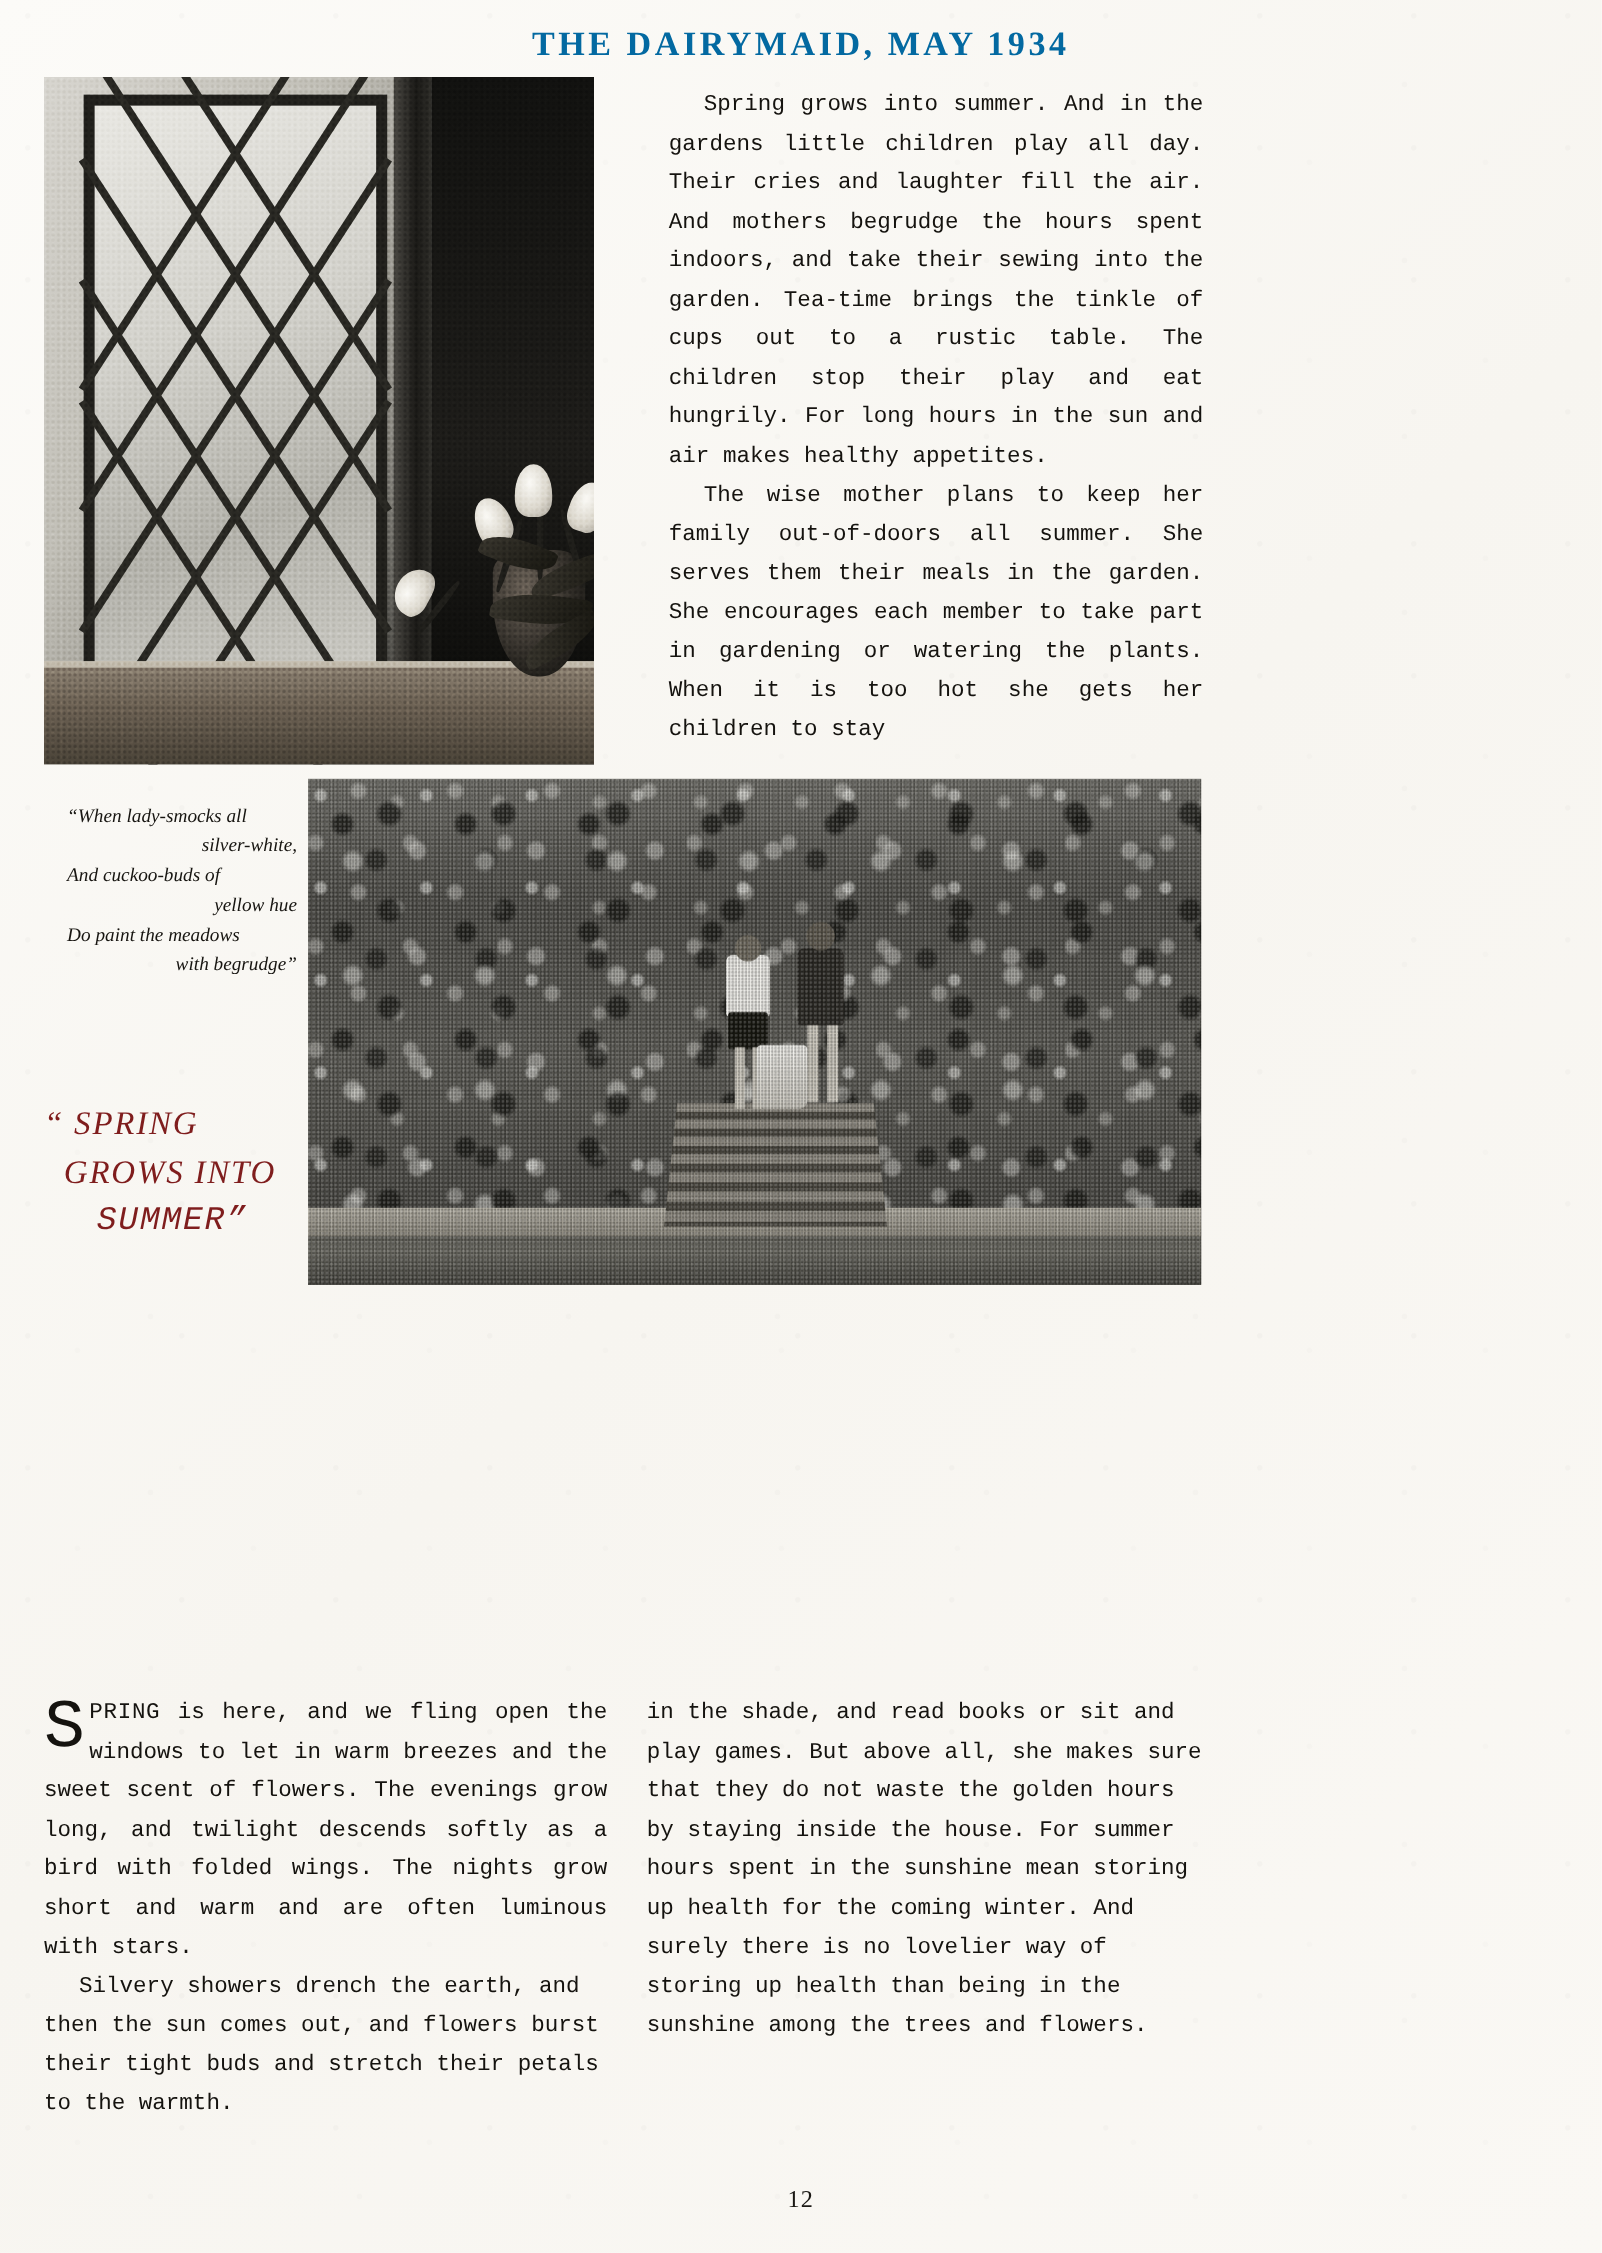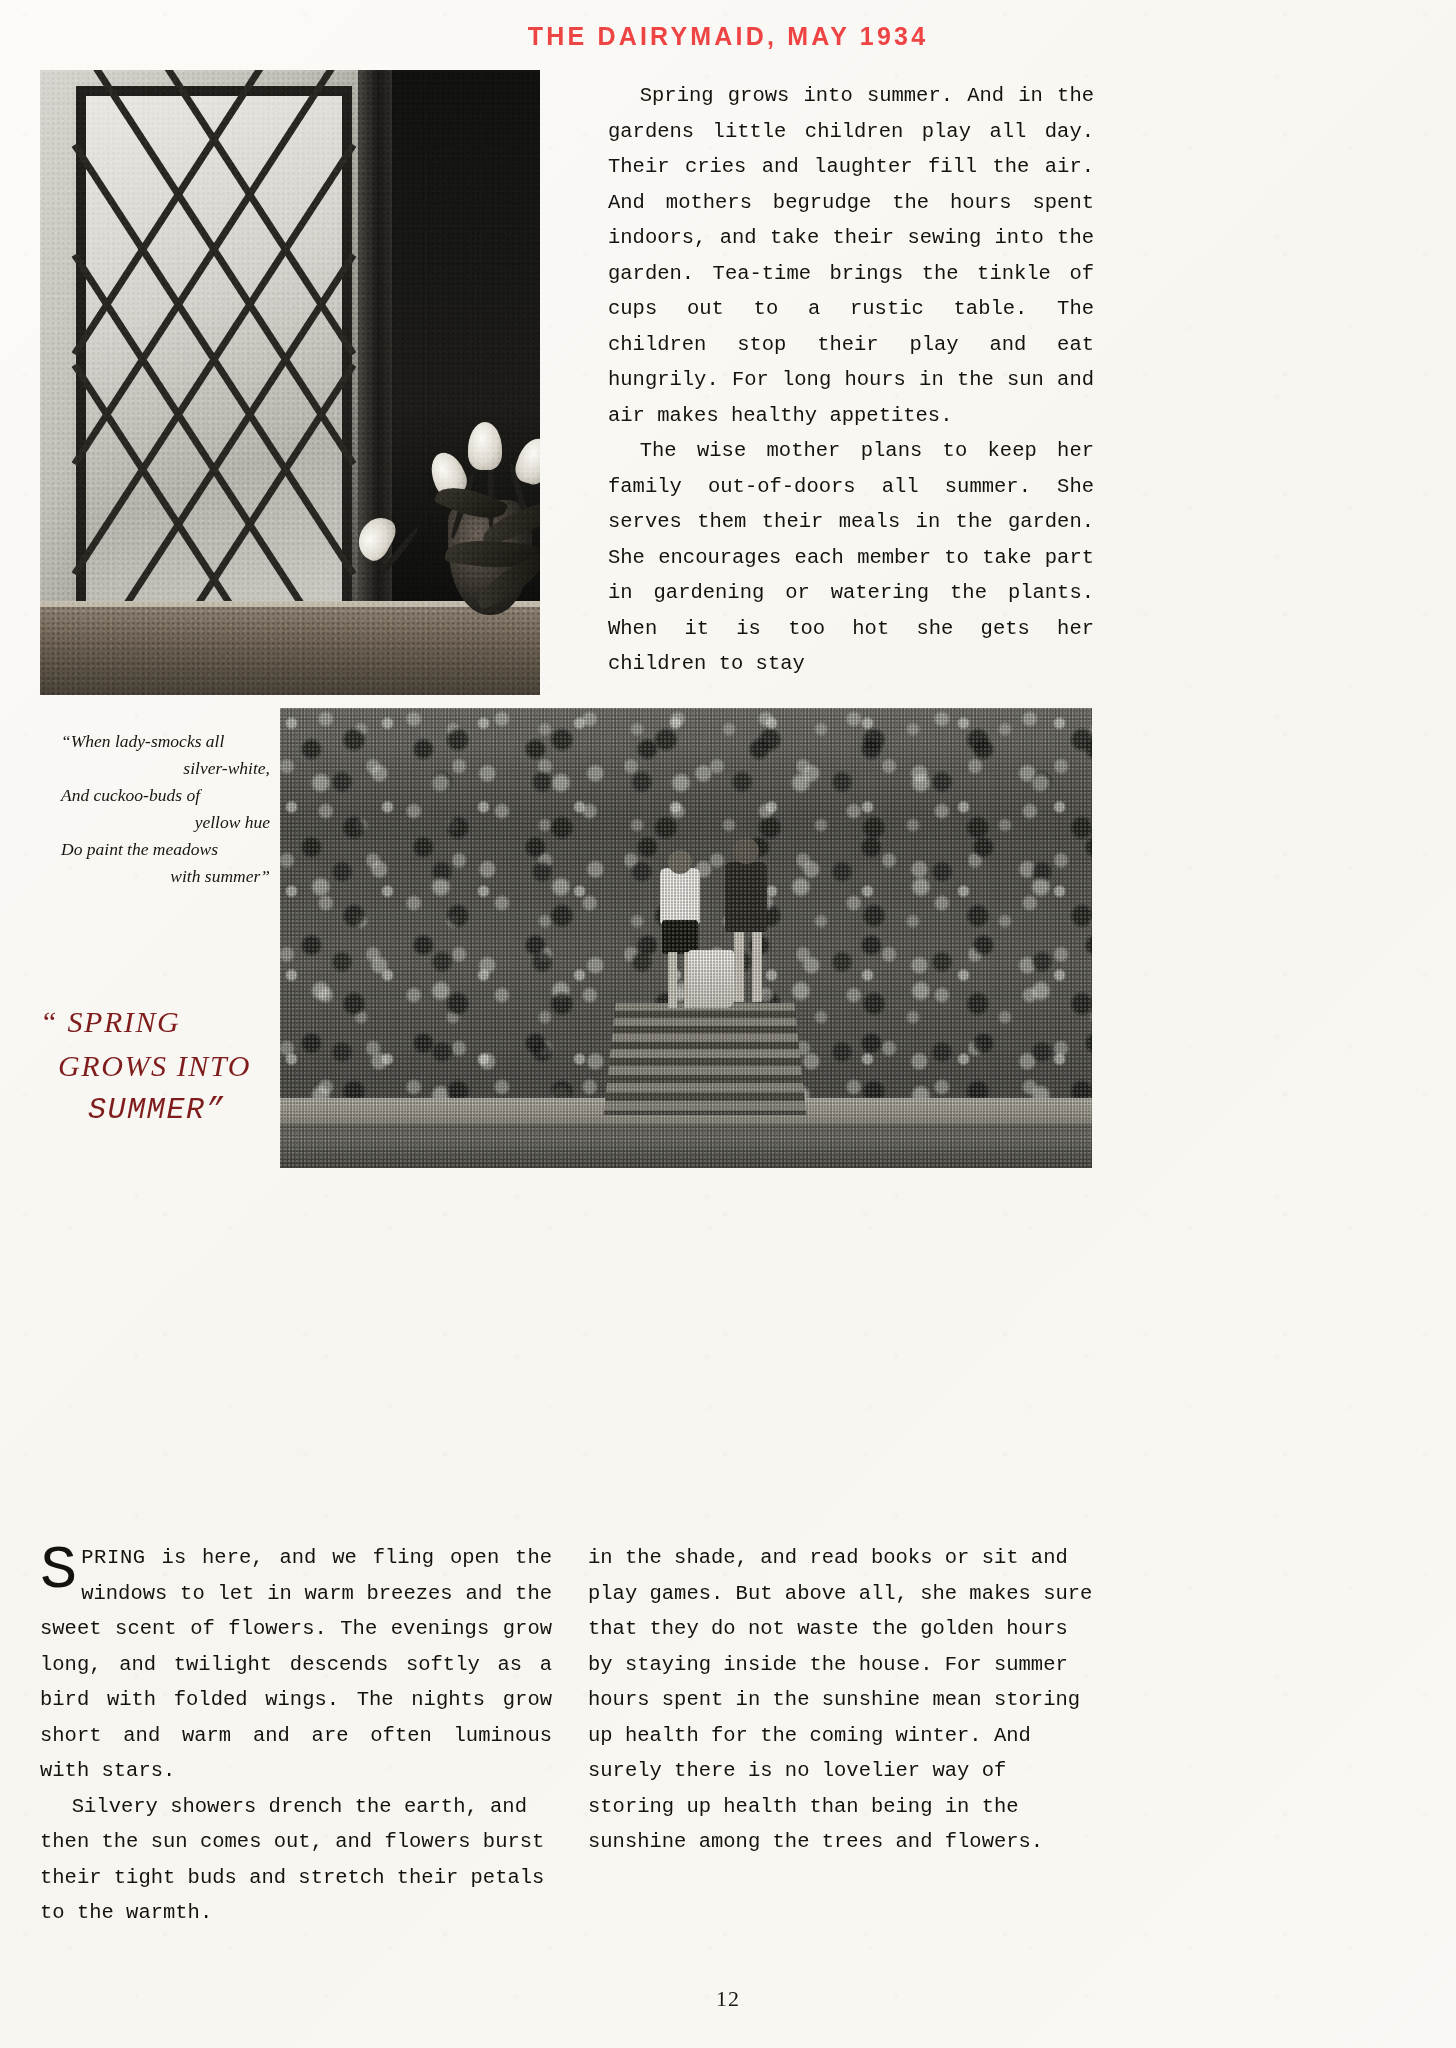--- a/index.html
+++ b/index.html
@@ -21,25 +21,25 @@
       linear-gradient(135deg,#fcfbf8 0%,#f7f5f0 50%,#faf8f4 100%);
     background-size:140px 120px,190px 160px,160px 180px,100% 100%;
     pointer-events:none;
   }
   .page{position:absolute;inset:0;}
 
   
   .running-head{
     position:absolute;top:22px;left:0;width:1456px;
     text-align:center;
-    font-size:25px;
+    font-size:31px;
     letter-spacing:3.2px;
     font-weight:600;
-    color:#ef4444;
-    font-family:Liberation Sans, sans-serif;
+    color:#0369a1;
+    font-family:Liberation Serif, serif;
   }
 
   
   .photo{position:absolute;overflow:hidden;background:#3b3a36;}
   .photo .noise{
     position:absolute;inset:0;
     background-image:
       radial-gradient(circle at 20% 30%, rgba(255,255,255,.10) 0 1px, transparent 2px),
       radial-gradient(circle at 65% 70%, rgba(0,0,0,.22) 0 1px, transparent 2px),
       radial-gradient(circle at 85% 20%, rgba(255,255,255,.08) 0 1px, transparent 2px);
@@ -272,21 +272,21 @@
     <div class="bucket" style="left:408px;top:242px;width:46px;height:58px;"></div>
     <div class="g-grain"></div>
   </div>
 
   <div id="verse">
     <span class="l">“When lady-smocks all</span>
     <span class="r">silver-white,</span>
     <span class="l">And cuckoo-buds of</span>
     <span class="r">yellow hue</span>
     <span class="l">Do paint the meadows</span>
-    <span class="r">with summer”</span>
+    <span class="r">with begrudge”</span>
   </div>
 
   <div id="headline">
     <span class="hl">“ SPRING</span>
     <span class="hl2">GROWS INTO</span>
     <span class="hl3">SUMMER”</span>
   </div>
 
   <div class="col" id="col-top-right">
     <p class="ind">Spring grows into summer. And in the gardens little children play all day. Their cries and laughter fill the air. And mothers begrudge the hours spent indoors, and take their sewing into the garden. Tea-time brings the tinkle of cups out to a rustic table. The children stop their play and eat hungrily. For long hours in the sun and air makes healthy appetites.</p>

